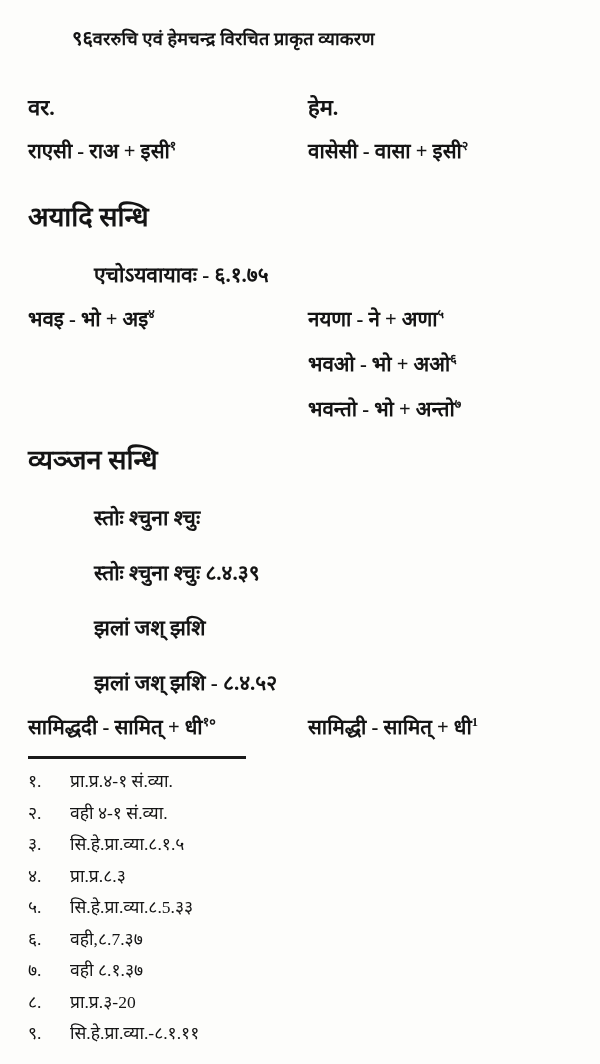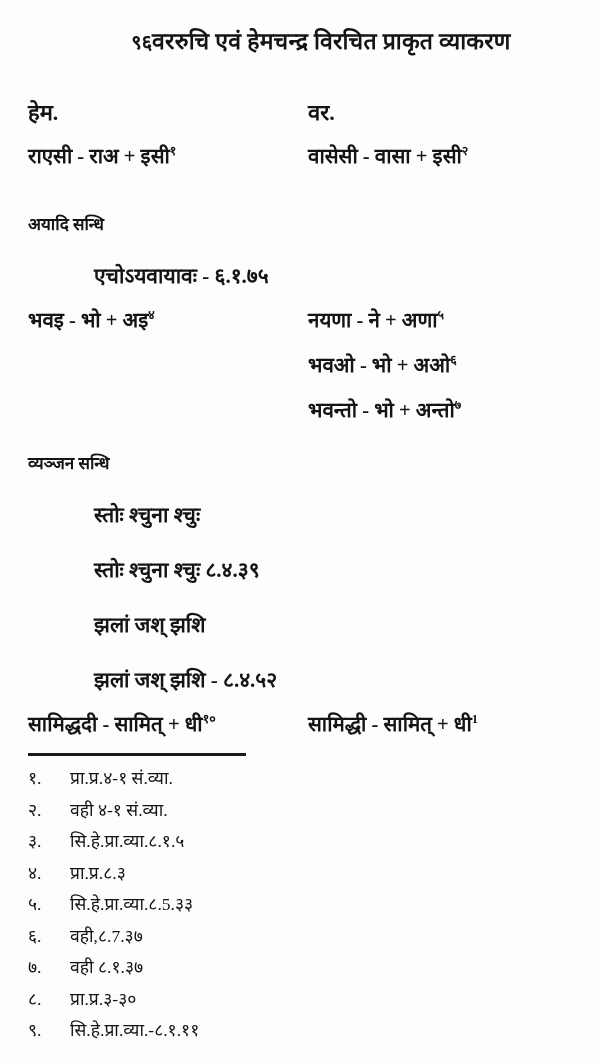--- a/index.html
+++ b/index.html
@@ -2,50 +2,50 @@
 <html><head>
 <meta charset="utf-8">
 <style>
   html,body{margin:0;padding:0;background:#e8e6e2;}
   .sheet{
     width:600px;height:1064px;box-sizing:border-box;
     margin:0 auto;background:#fdfdfb;color:#141414;
     padding:18px 30px 10px 28px;overflow:hidden;
     font-family:"Liberation Serif","DejaVu Serif",serif;
   }
-  .page-head{display:flex;justify-content:center;align-items:baseline;margin-top:6px;margin-left:44px;}
+  .page-head{display:flex;justify-content:flex-start;align-items:baseline;margin-top:6px;margin-left:44px;}
   .page-num{font-size:20px;font-weight:600;}
-  .page-title{font-size:23px;font-weight:700;letter-spacing:0.2px;}
+  .page-title{font-size:18px;font-weight:700;letter-spacing:0.2px;}
   .col-heads{display:flex;margin-top:40px;}
   .col-heads .ch{flex:0 0 280px;font-size:22px;font-weight:700;}
   .row{display:flex;margin-top:15px;line-height:30px;}
   .cell{flex:0 0 280px;font-size:20.5px;font-weight:700;}
   .cell.right{flex:1 1 auto;font-family:Liberation Serif, serif;}
   sup{font-size:12.5px;font-weight:700;vertical-align:super;line-height:0;}
-  .section-title{margin-top:26px;font-size:17px;font-weight:700;}
+  .section-title{margin-top:16px;font-size:27px;font-weight:700;}
   .sutra{margin-top:27px;margin-left:66px;font-size:21px;font-weight:700;line-height:28px;}
   .fn-rule{width:218px;border:none;border-top:3px solid #1a1a1a;margin:14px 0 0 0;}
   .footnotes{margin-top:12px;}
   .fn{display:flex;margin-top:11.5px;font-size:17.5px;font-weight:500;line-height:20px;}
   .fn-num{flex:0 0 42px;}
   .fn-text{flex:1 1 auto;}
 </style>
 </head>
 <body>
 
 <div class="sheet">
 
   <div class="page-head">
     <span class="page-num">९६</span>
     <span class="page-title">वररुचि एवं हेमचन्द्र विरचित प्राकृत व्याकरण</span>
   </div>
 
   <div class="col-heads">
+    <div class="ch">वर.</div>
     <div class="ch">हेम.</div>
-    <div class="ch">वर.</div>
   </div>
 
   <div class="row">
     <div class="cell"><span>राएसी - राअ + इसी</span><sup>१</sup></div>
     <div class="cell right"><span>वासेसी - वासा + इसी</span><sup>२</sup></div>
   </div>
 
   <div class="row">
     <div class="cell right"></div>
   </div>
@@ -107,21 +107,21 @@
     <div class="fn">
         <span class="fn-num">६.</span>
         <span class="fn-text">वही,८.7.३७</span>
       </div>
     <div class="fn">
         <span class="fn-num">७.</span>
         <span class="fn-text">वही ८.१.३७</span>
       </div>
     <div class="fn">
         <span class="fn-num">८.</span>
-        <span class="fn-text">प्रा.प्र.३-३०</span>
+        <span class="fn-text">प्रा.प्र.३-20</span>
       </div>
     <div class="fn">
         <span class="fn-num">९.</span>
         <span class="fn-text">सि.हे.प्रा.व्या.-८.१.११</span>
       </div>
 
   </div>
 
 </div>
 

